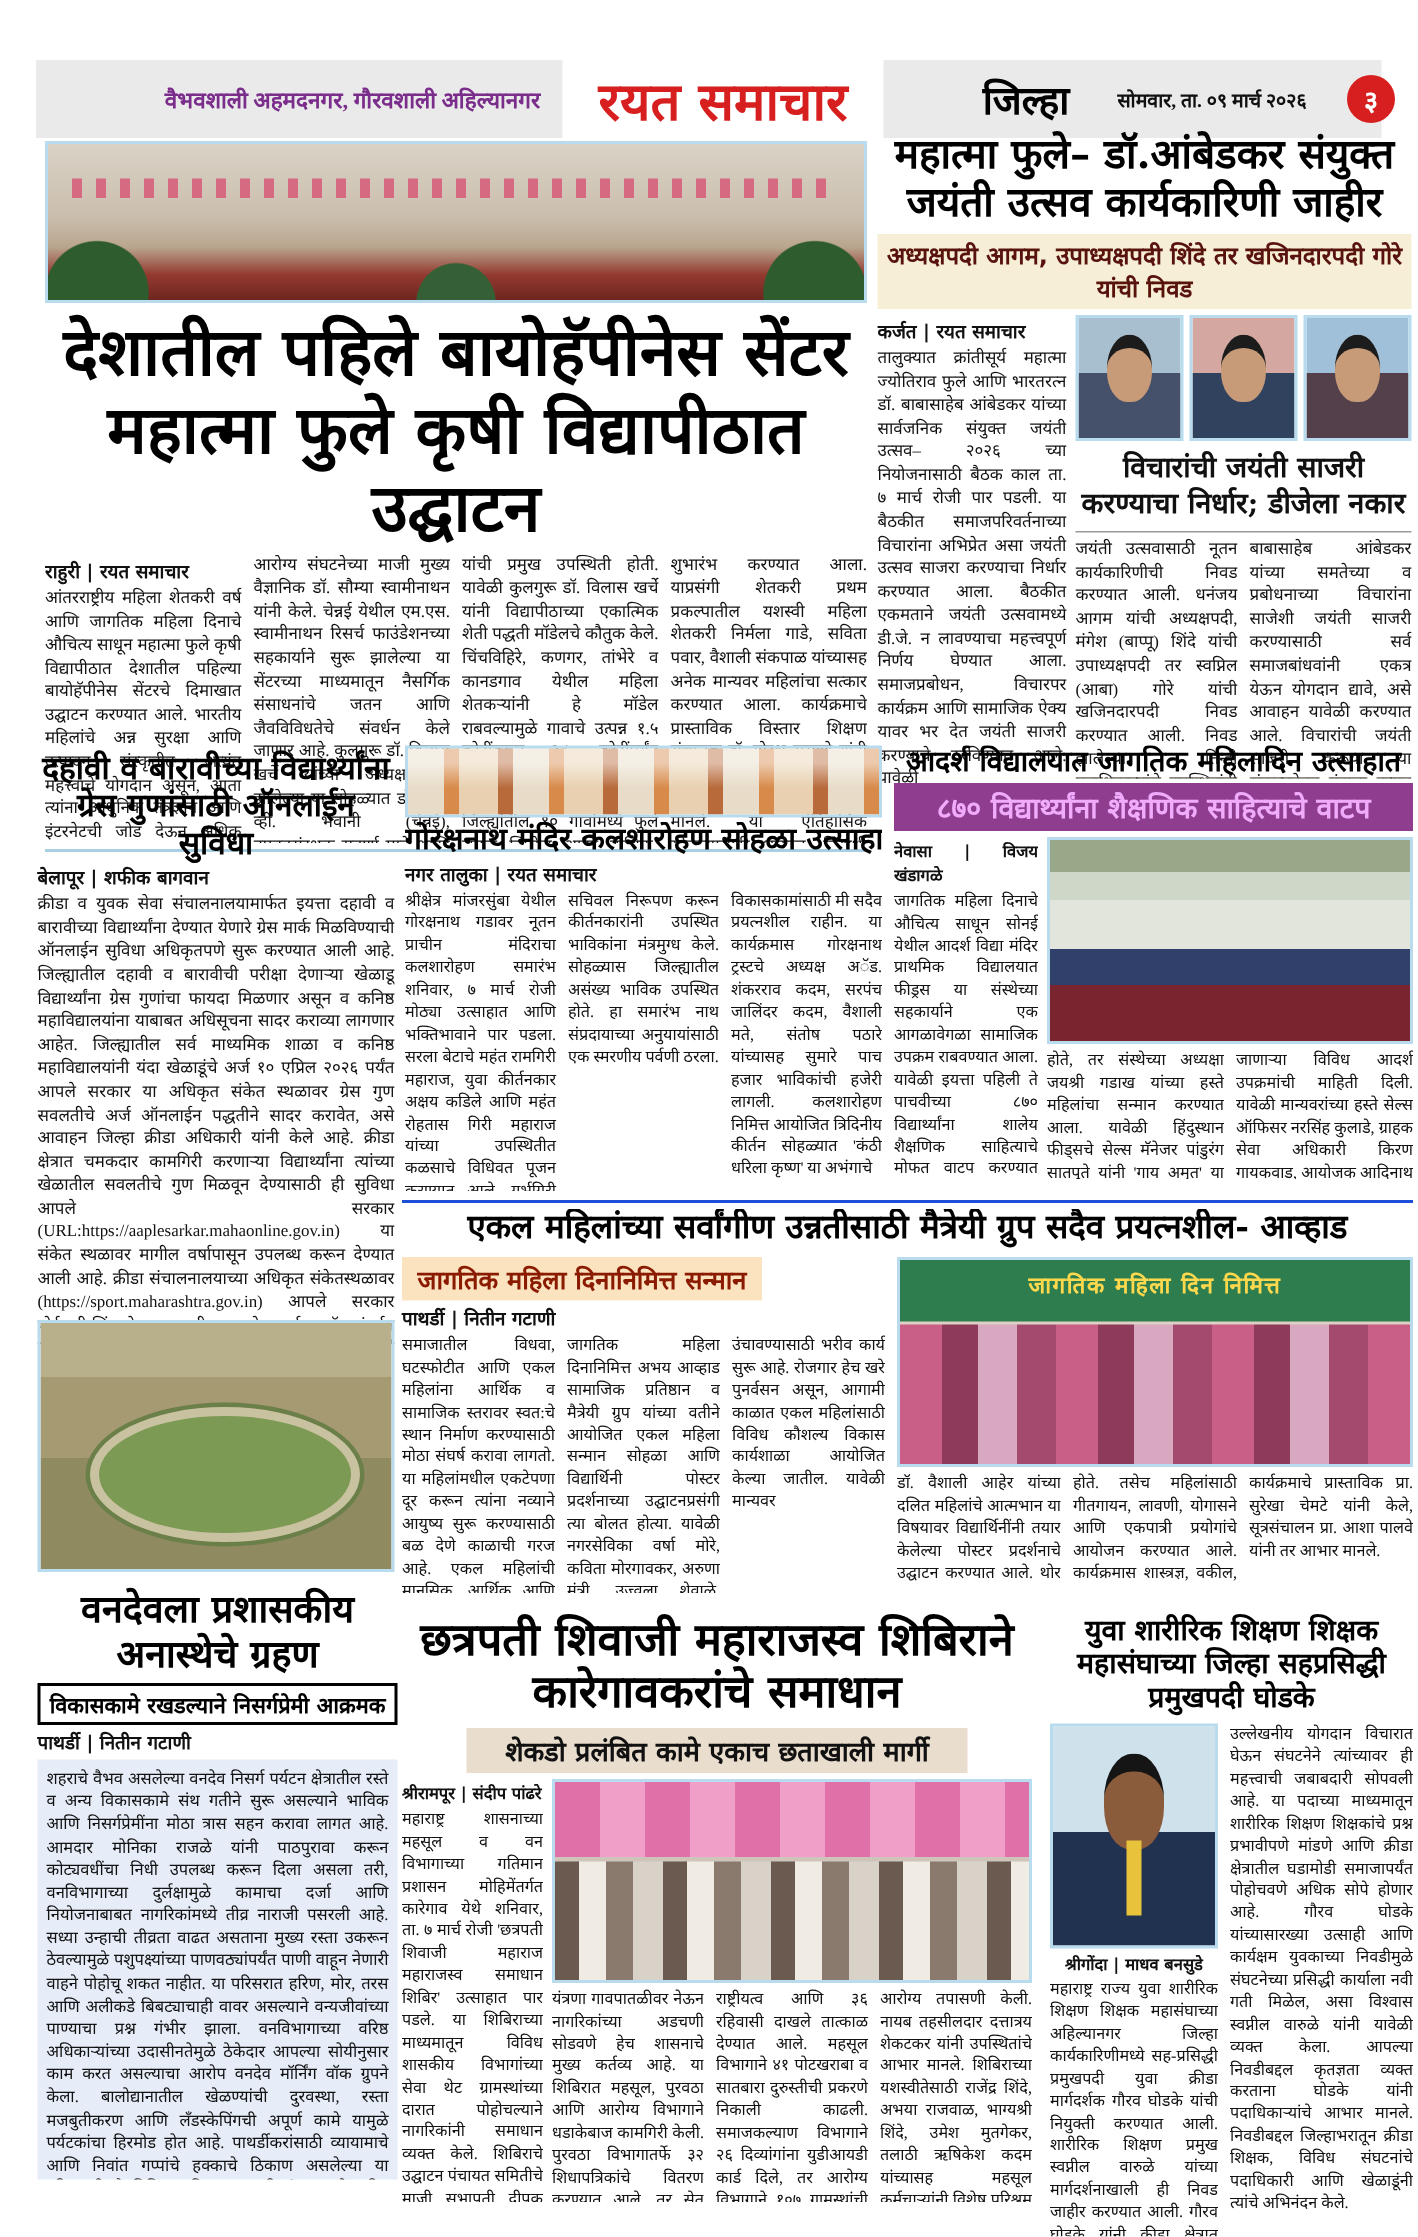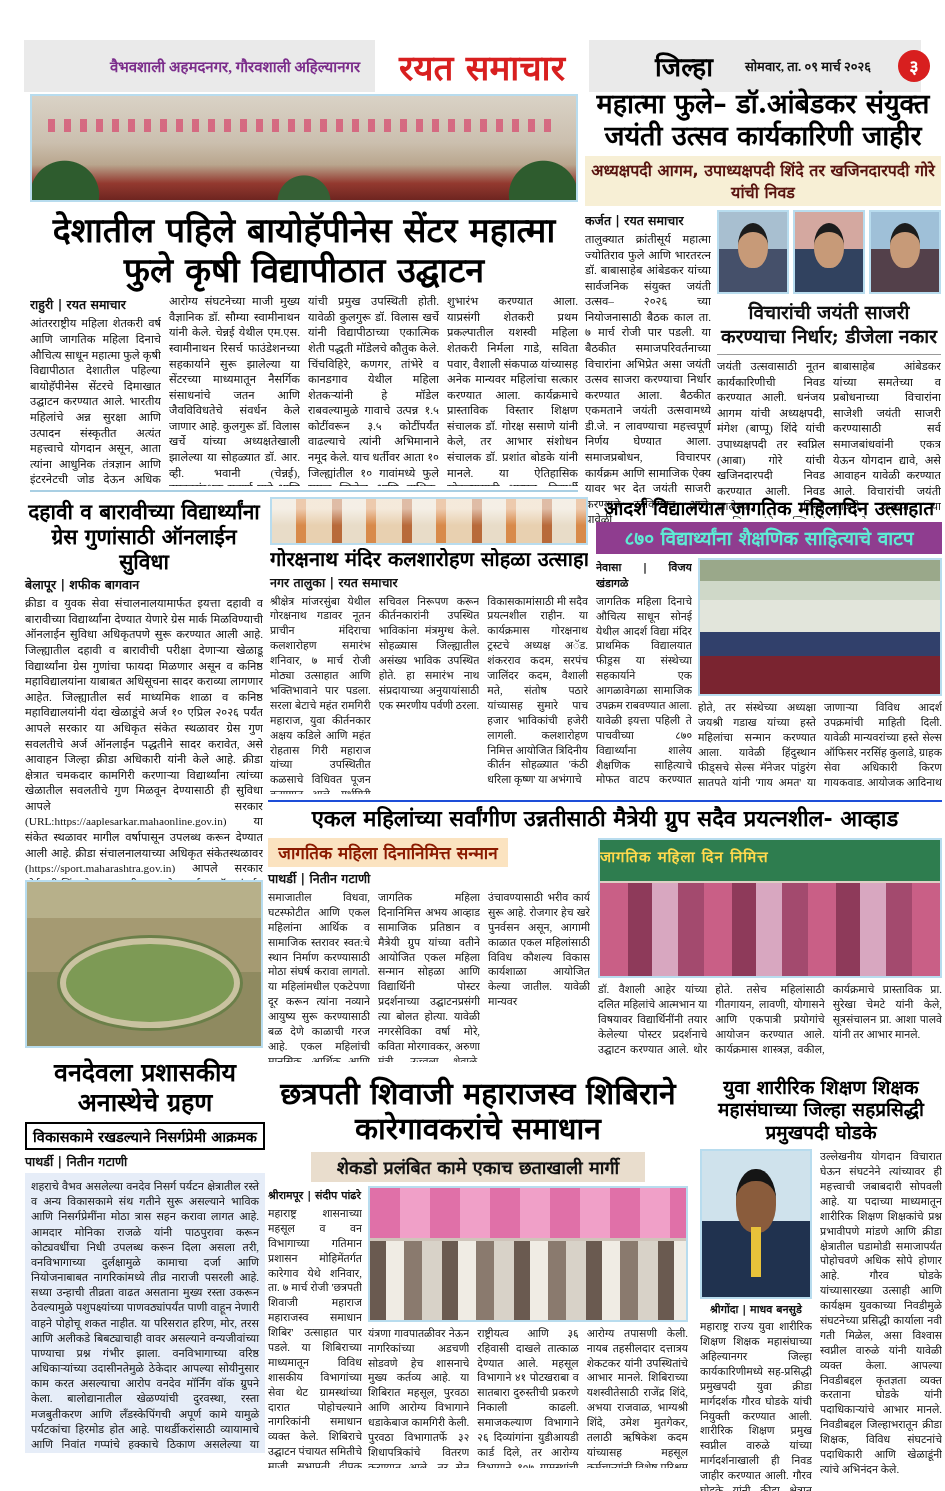--- a/index.html
+++ b/index.html
@@ -16,36 +16,36 @@
            font-weight:bold;font-size:26px;color:#000;}
   .date{position:absolute;left:714px;top:17px;width:140px;text-align:center;
         font-weight:bold;font-size:13px;}
   .pagenum{position:absolute;left:874px;top:10px;width:32px;height:32px;border-radius:50%;
            background:#d81f1f;color:#fff;font-weight:bold;font-size:18px;
            display:flex;align-items:center;justify-content:center;}
   
   .art{position:absolute;box-sizing:border-box;}
   .hl{font-weight:bold;text-align:center;font-family:"DejaVu Serif",serif;
       line-height:1.18;color:#000;}
-  .hl-a{font-size:34px;margin:8px 0 4px;}
+  .hl-a{font-size:44px;margin:8px 0 4px;}
   .hl-b{font-size:27px;margin:0 0 4px;}
   .hl-c{font-size:21px;margin:0 0 2px;}
   .hl-d{font-size:20px;white-space:nowrap;overflow:hidden;margin:3px 0 1px;}
   .hl-e{font-size:19px;white-space:nowrap;overflow:hidden;margin:0 0 3px;}
   .hl-f{font-size:22px;white-space:nowrap;overflow:hidden;margin:0 0 6px;}
   .hl-g{font-size:25px;margin:0 0 5px;}
   .hl-h{font-size:30px;margin:0 0 5px;}
   .hl-i{font-size:19px;margin:0 0 6px;}
   .byline{font-weight:bold;font-size:12.5px;margin:2px 0 3px;font-family:"DejaVu Sans",sans-serif;}
   .body{font-size:11.3px;line-height:1.38;text-align:justify;}
   .cols{display:flex;gap:8px;overflow:hidden;}
   .col{flex:1;overflow:hidden;}
   .bar{font-weight:bold;text-align:center;font-family:"DejaVu Sans",sans-serif;}
   .bar-cream{background:#f7efd5;color:#58130f;font-size:16px;padding:3px 2px;margin:2px 0 4px;}
-  .bar-purple{background:#8f3d8f;color:#5eead4;font-size:19px;padding:3px 2px;margin:0 0 4px;}
+  .bar-purple{background:#8f3d8f;color:#f0abfc;font-size:19px;padding:3px 2px;margin:0 0 4px;}
   .bar-orange{background:#fbe3c0;color:#8a1a00;font-size:17px;padding:3px 6px;margin:0 0 3px;}
   .bar-beige{background:#e9ddcd;color:#111;font-size:18px;padding:3px 2px;margin:0 auto 4px;width:330px;}
   .bar-black{border:2.5px solid #000;color:#000;font-size:14.5px;padding:2px;margin:2px 0 3px;}
   .subhead2{font-family:"DejaVu Serif",serif;font-weight:bold;font-size:19px;text-align:center;
             line-height:1.3;padding:6px 2px 5px;border-bottom:1px solid #999;margin-bottom:4px;}
   
   .photo{position:relative;box-sizing:border-box;border:2px solid #b8dcee;overflow:hidden;}
   .ph-stage{background:linear-gradient(180deg,#d9d2c6 0%,#cbbfae 45%,#b9a68e 66%,#93392f 84%,#6e2520 100%);}
   .ph-stage .turbans{position:absolute;top:22%;left:3%;right:3%;height:13px;
       background:repeating-linear-gradient(90deg,#d65a78 0 7px,rgba(0,0,0,0) 7px 16px);opacity:.85;}
@@ -59,21 +59,21 @@
   .ph-portrait.p2{background:linear-gradient(180deg,#d4a8a0 0 46%,#31425f 46% 100%);}
   .ph-portrait.p3{background:linear-gradient(180deg,#9fc0d8 0 46%,#53404a 46% 100%);}
   .ph-procession{background:repeating-linear-gradient(90deg,#e8dcc8 0 24px,#d88a4a 24px 34px,#e8d0b0 34px 60px,#b86a3a 60px 70px);}
   .ph-procession .haze{position:absolute;inset:0;background:linear-gradient(180deg,rgba(255,255,255,.55) 0 22%,rgba(0,0,0,0) 60%);}
   .ph-school{background:linear-gradient(180deg,#9aa88a 0 16%,#cfd8c8 16% 30%,#e2e5db 30% 54%,#31406b 54% 72%,#7a2430 72% 100%);}
   .ph-tank{background:linear-gradient(180deg,#b7b08a 0 22%,#a59a72 22% 55%,#8f8a60 55% 100%);}
   .ph-tank .water{position:absolute;left:14%;top:34%;width:72%;height:48%;border-radius:50%;
       background:#7d9a55;border:6px solid #c9c2a0;box-shadow:0 0 0 3px #6b7f49;}
   .ph-women{background:#ddd0c4;}
   .ph-women .banner{position:absolute;top:0;left:0;right:0;height:26%;background:#2e7d4f;
-      color:#ffd94d;font-weight:bold;font-size:15px;text-align:left;
+      color:#ffd94d;font-weight:bold;font-size:15px;text-align:center;
       font-family:"DejaVu Sans",sans-serif;padding-top:6px;letter-spacing:1px;}
   .ph-women .crowd{position:absolute;bottom:0;left:0;right:0;height:68%;
       background:repeating-linear-gradient(90deg,#c95f86 0 28px,#8e3a5a 28px 52px,#d8a7c0 52px 78px,#a34a6e 78px 104px);}
   .ph-camp{background:#cfc4ba;}
   .ph-camp .drape{position:absolute;top:0;left:0;right:0;height:38%;
       background:repeating-linear-gradient(90deg,#e070a8 0 30px,#f0a0c8 30px 60px);}
   .ph-camp .people{position:absolute;bottom:0;left:0;right:0;height:60%;
       background:repeating-linear-gradient(90deg,#6a5a50 0 16px,#f0ece4 16px 34px,#8a7a6e 34px 52px,#d8d2c8 52px 72px);}
   .ph-man{background:linear-gradient(180deg,#cfe2ec 0 48%,#20324f 48% 100%);}
   .ph-man .face{position:absolute;left:50%;top:12%;width:40px;height:52px;margin-left:-20px;

